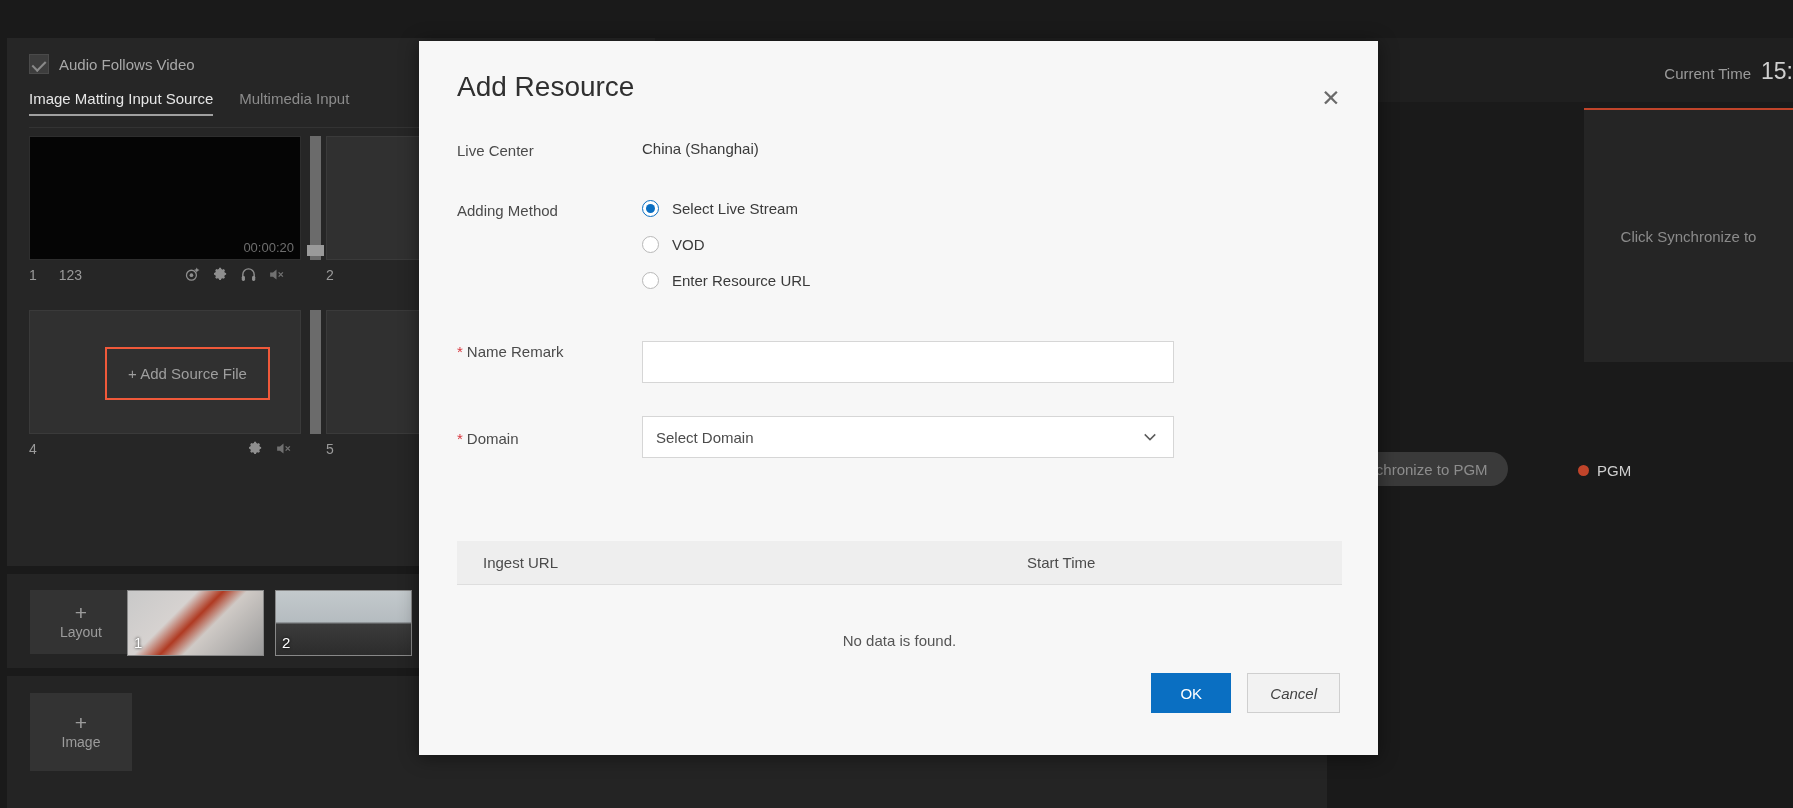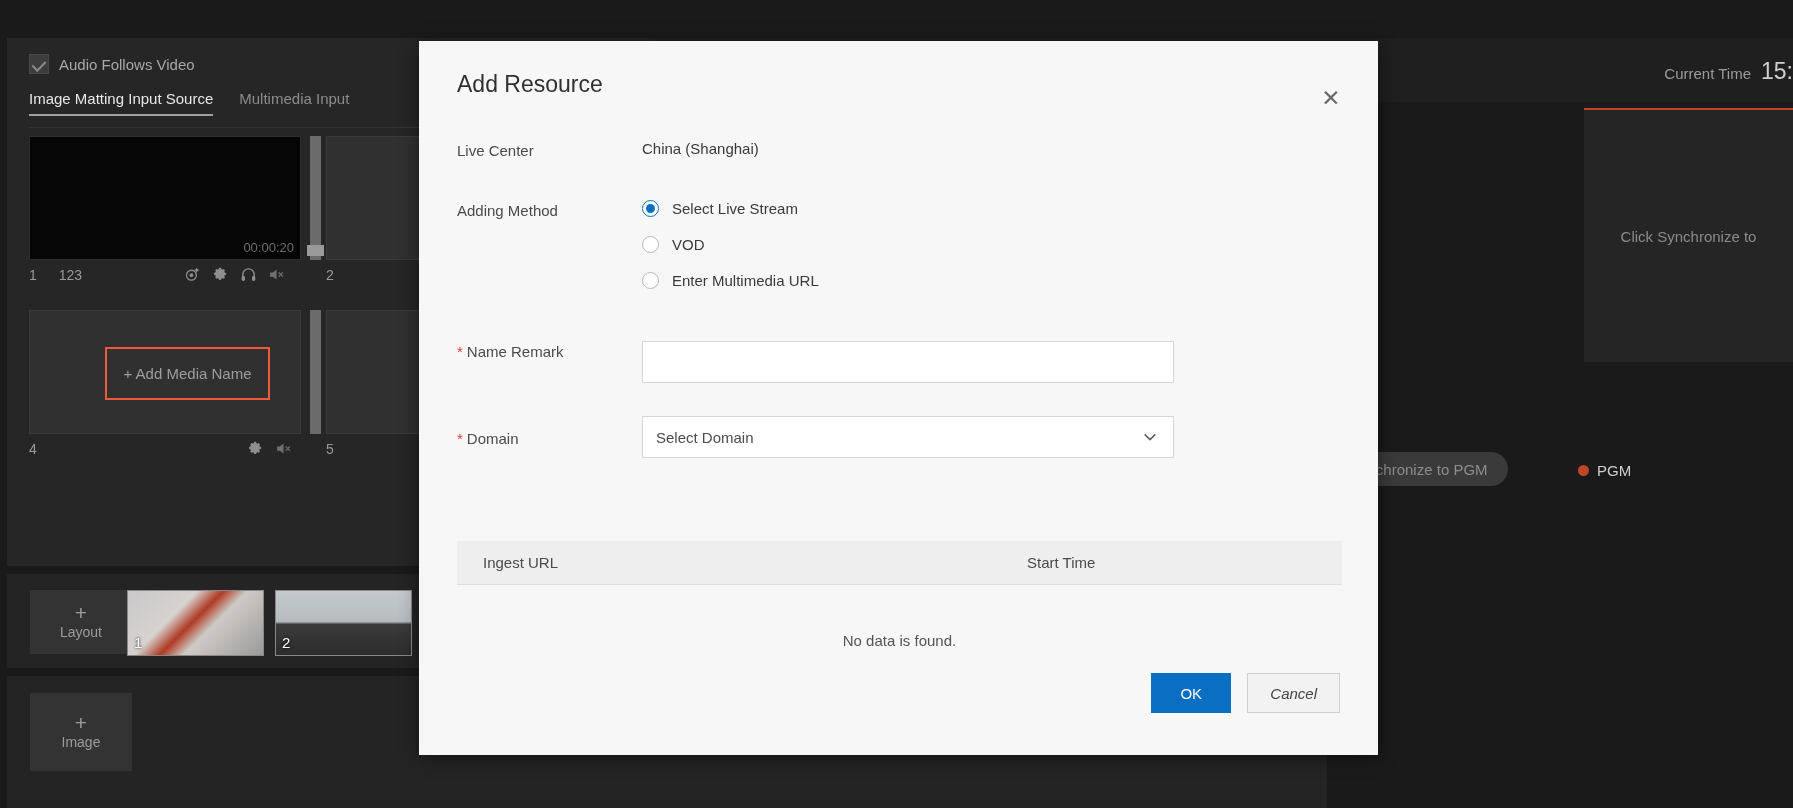--- a/index.html
+++ b/index.html
@@ -123,21 +123,21 @@
     white-space: nowrap; overflow: hidden; width: 860px;
   }
 
   
   .modal {
     position: absolute; left: 419px; top: 41px; width: 959px; height: 714px;
     background: #f7f7f7; z-index: 50;
     box-shadow: 0 2px 18px rgba(0,0,0,.45);
   }
   .modal-title {
-    position: absolute; left: 38px; top: 30px; font-size: 23px; color: #303030;
+    position: absolute; left: 38px; top: 30px; font-size: 28px; color: #303030;
   }
   .modal-close {
     position: absolute; right: 32px; top: 57px; width: 30px; height: 30px;
     transform: translateY(-50%);
     display: flex; align-items: center; justify-content: center;
     color: #6a6a6a; font-size: 23px; line-height: 1; cursor: pointer;
   }
 
   .form-row { position: absolute; left: 38px; display: flex; align-items: flex-start; }
   .form-label {
@@ -276,21 +276,21 @@
         <div class="src-item">
           <div class="src-thumb gray" style="left:297px; top:0; width:272px; height:124px;"></div>
           <div class="src-meta" style="left:297px; top:131px;">
             <span>2</span>
           </div>
         </div>
 
         <div class="src-item">
           <div class="src-thumb gray" style="left:0; top:174px; width:272px; height:124px;"></div>
           <div class="add-media-btn" style="left:76px; top:211px; width:165px; height:53px;">
-            <span>+ Add Media Name</span>
+            <span>+ Add Source File</span>
           </div>
           <div class="vol-slider" style="left:281px; top:174px; height:124px;"></div>
           <div class="src-meta" style="left:0; top:305px;">
             <span>4</span>
           </div>
           <div class="icon-row" style="left:218px; top:304px;">
             <svg class="mini-icon" viewBox="0 0 24 24">
               <path fill="#8e8e8e" d="M12 8.4a3.6 3.6 0 100 7.2 3.6 3.6 0 000-7.2zm9-.6l-1.9-.5a7.6 7.6 0 00-.8-1.9l1-1.7-1.9-1.9-1.7 1a7.6 7.6 0 00-1.9-.8L13.3 0h-2.6l-.5 1.9a7.6 7.6 0 00-1.9.8l-1.7-1-1.9 1.9 1 1.7a7.6 7.6 0 00-.8 1.9L3 7.8v2.6l1.9.5a7.6 7.6 0 00.8 1.9l-1 1.7 1.9 1.9 1.7-1a7.6 7.6 0 001.9.8l.5 1.9h2.6l.5-1.9a7.6 7.6 0 001.9-.8l1.7 1 1.9-1.9-1-1.7a7.6 7.6 0 00.8-1.9l1.9-.5z" transform="translate(0,2.5) scale(0.95)"></path>
             </svg>
             <svg class="mini-icon" viewBox="0 0 24 24">
@@ -350,21 +350,21 @@
         <div class="radio-opt checked">
           <span class="radio-mark"></span>
           <span class="radio-label">Select Live Stream</span>
         </div>
         <div class="radio-opt">
           <span class="radio-mark"></span>
           <span class="radio-label">VOD</span>
         </div>
         <div class="radio-opt">
           <span class="radio-mark"></span>
-          <span class="radio-label">Enter Multimedia URL</span>
+          <span class="radio-label">Enter Resource URL</span>
         </div>
       </div>
     </div>
 
     <div class="form-row" style="top:300px; align-items:flex-start;">
       <div class="form-label">
         <span class="req">*</span><span>Name Remark</span>
       </div>
       <input class="text-input" type="text" value="" placeholder="" style="">
     </div>

